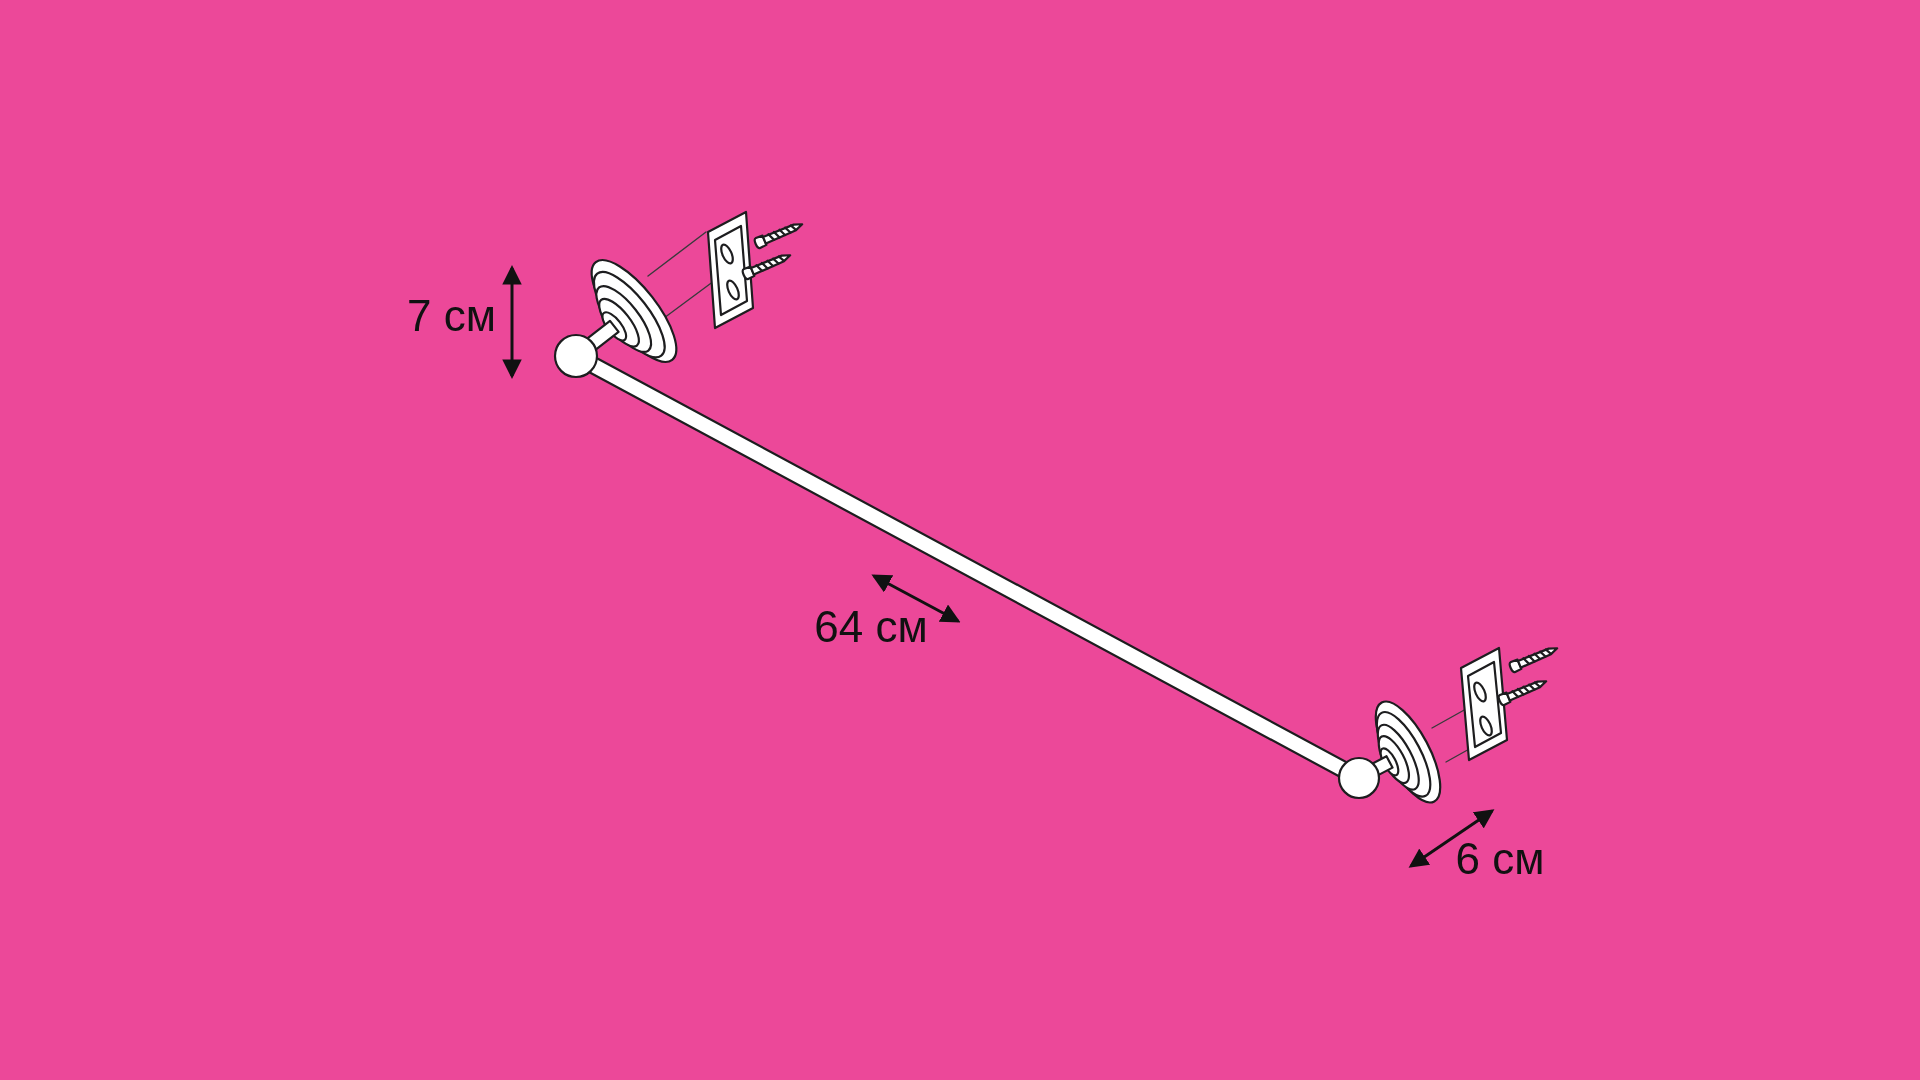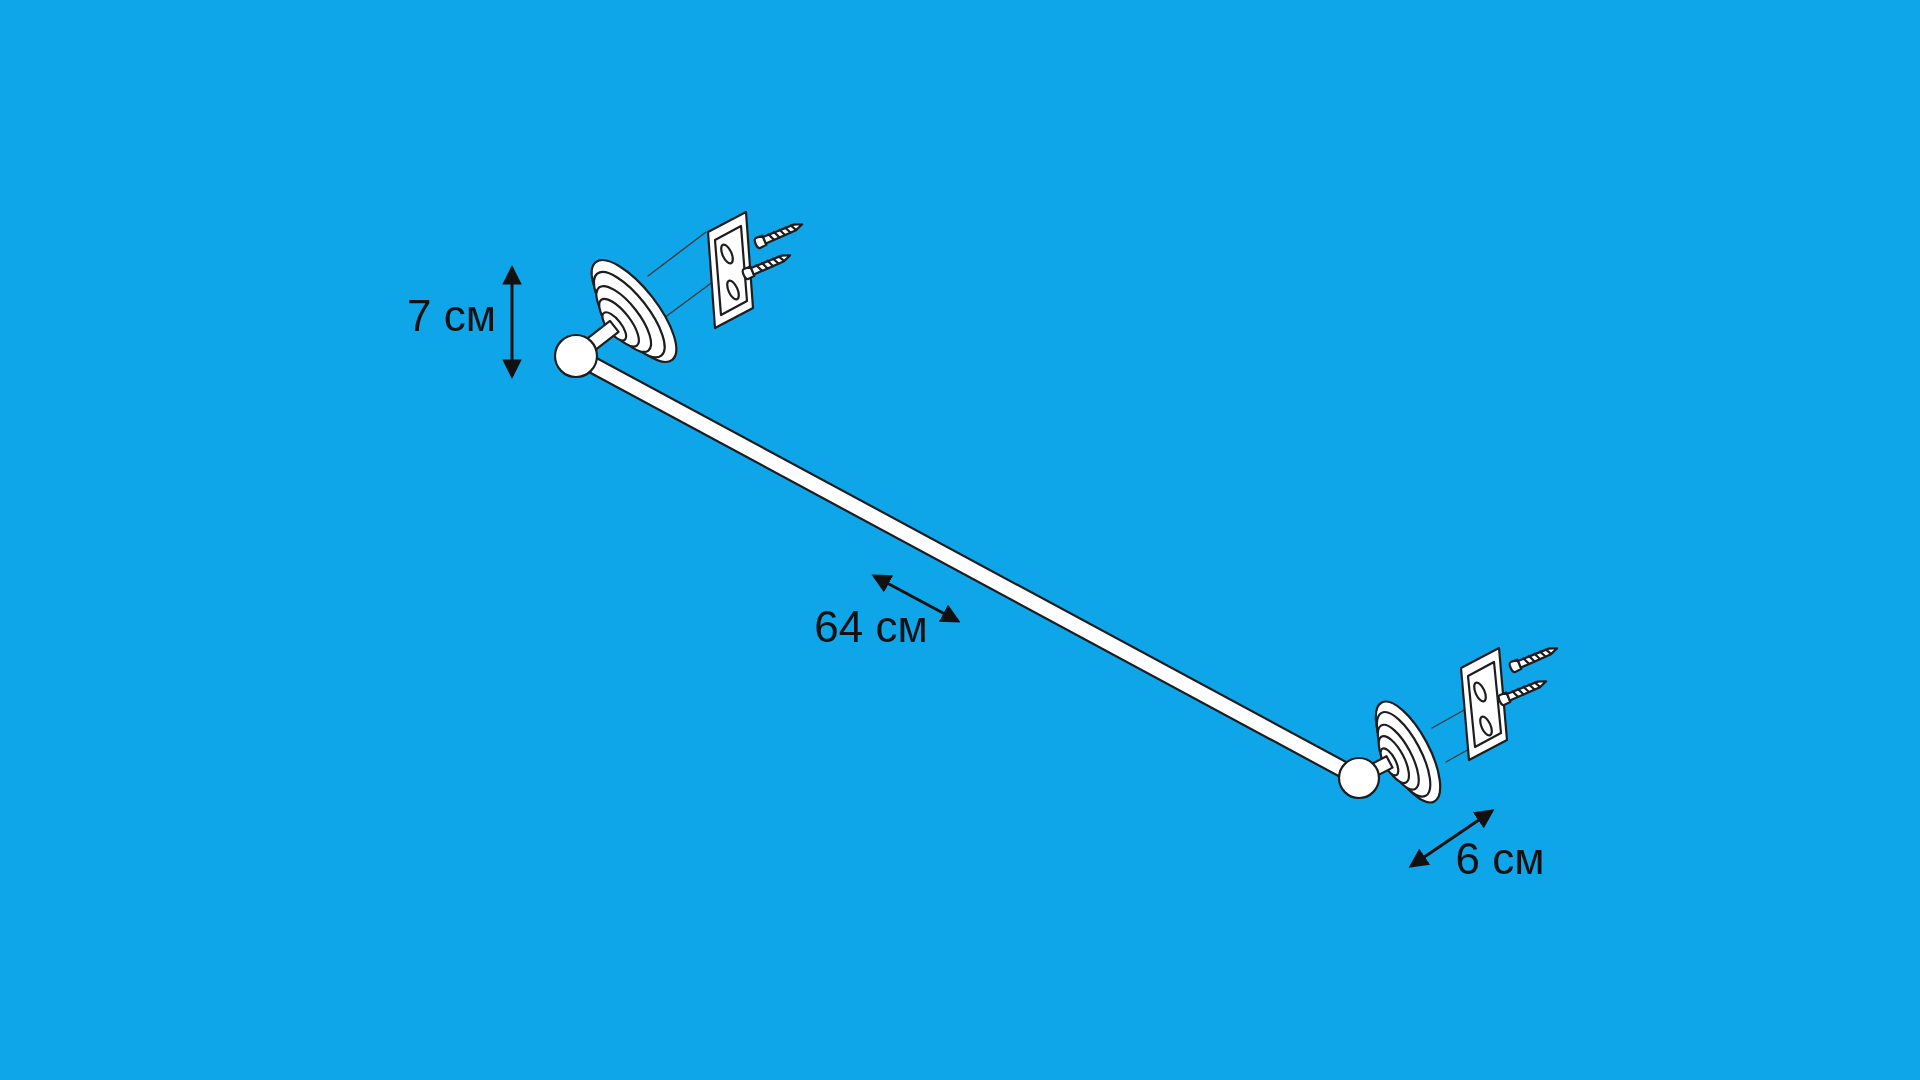--- a/index.html
+++ b/index.html
@@ -4,21 +4,21 @@
 <style>
   html, body {
     margin: 0;
     padding: 0;
     background: #ffffff;
   }
   .stage {
     position: relative;
     width: 1920px;
     height: 1080px;
-    background: #0ea5e9;
+    background: #ec4899;
     overflow: hidden;
   }
   svg { display: block; }
   .draw {
     stroke: #1d1d1f;
     stroke-width: 2.2;
     fill: none;
     stroke-linejoin: round;
     stroke-linecap: round;
   }

